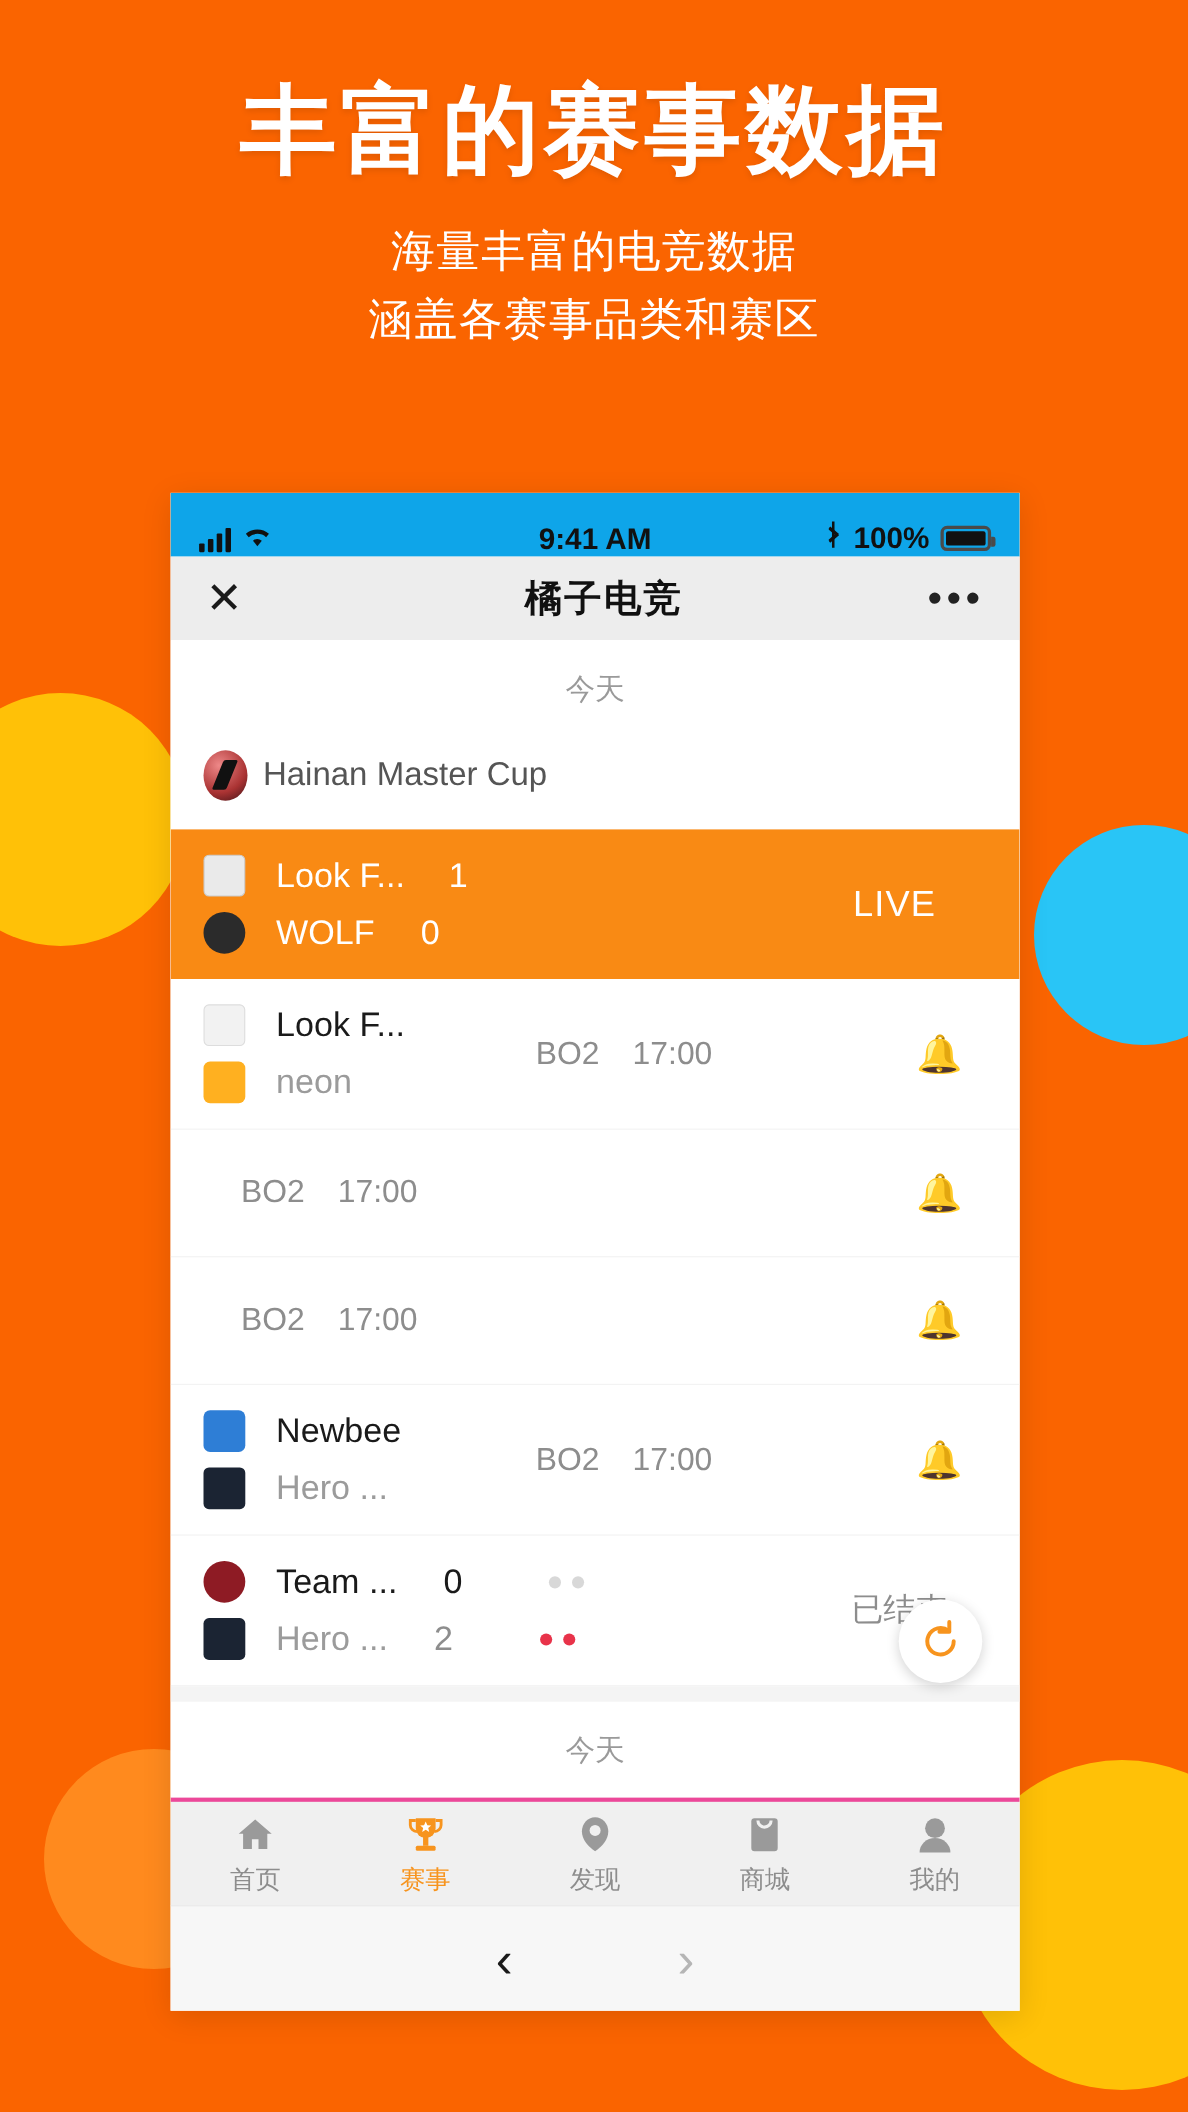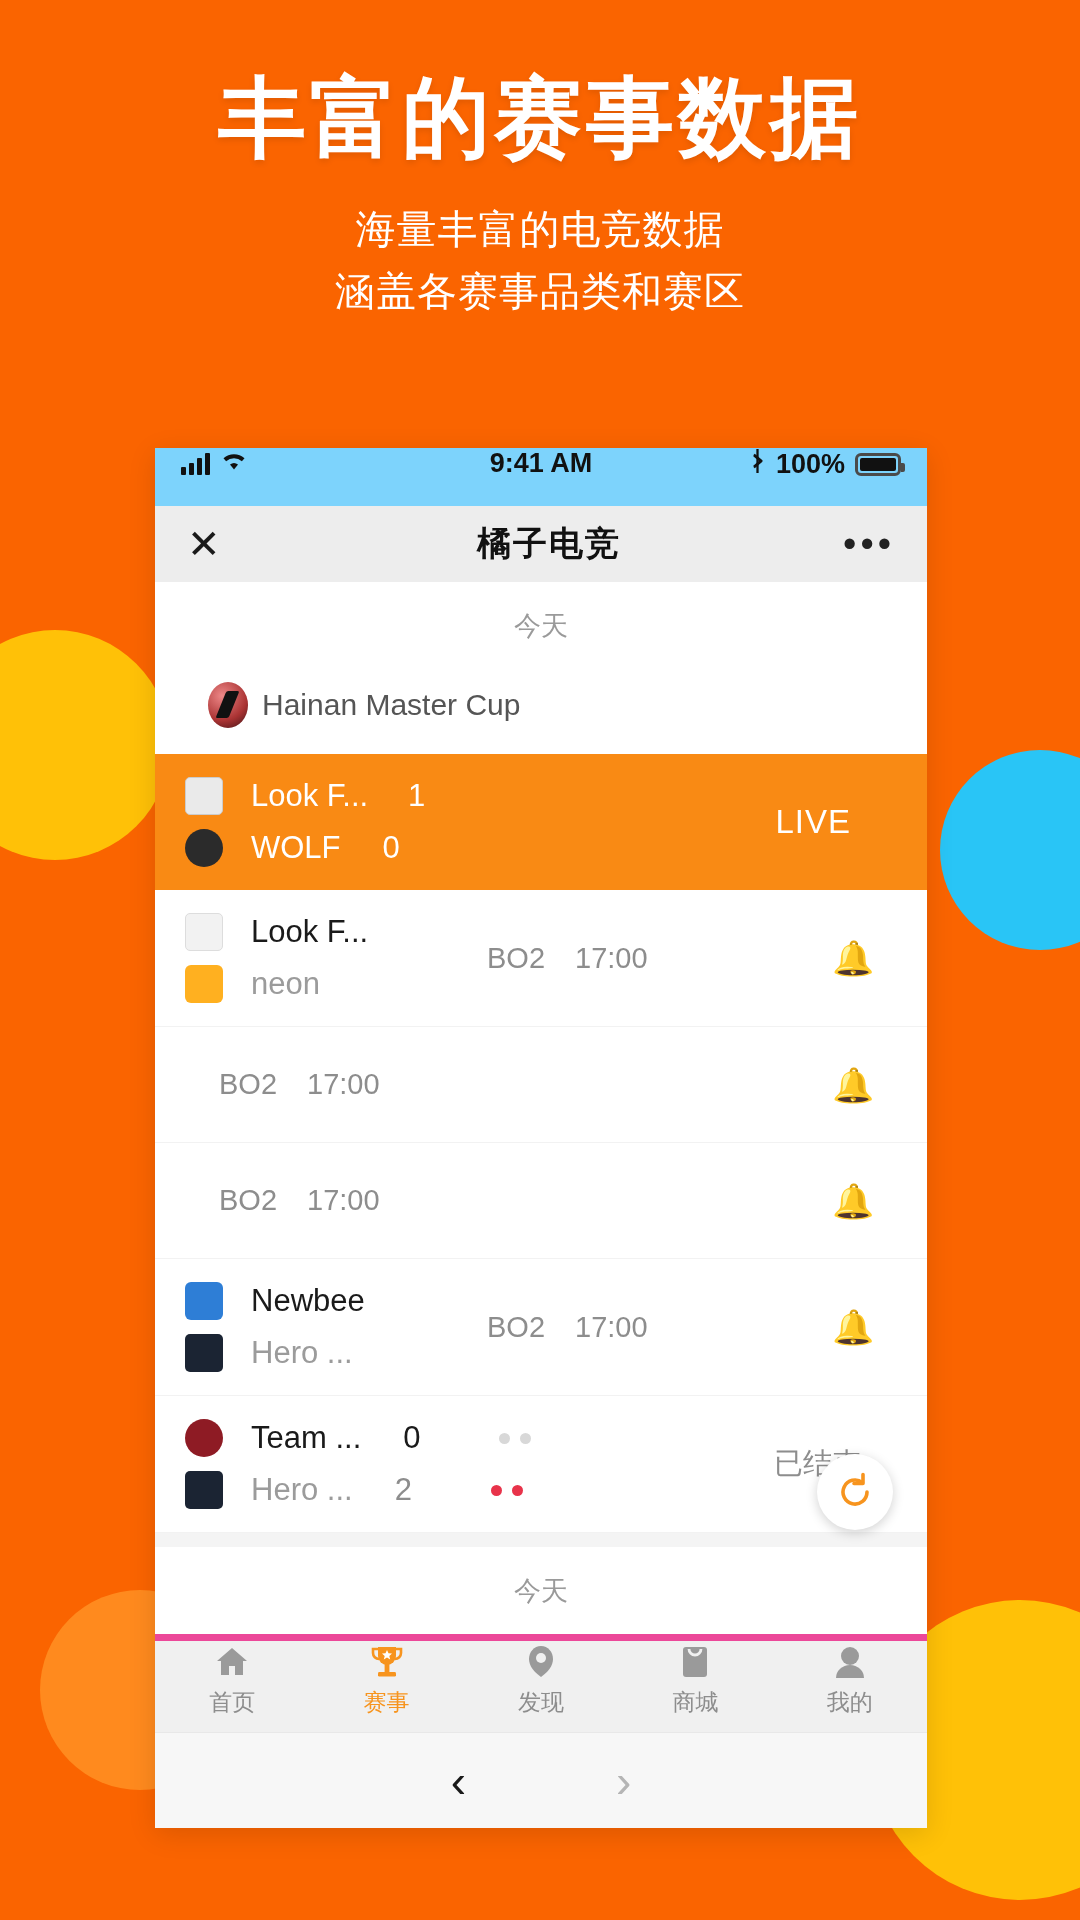--- a/index.html
+++ b/index.html
@@ -49,22 +49,22 @@
     width: 772px; height: 1380px;
     background: #FFFFFF;
     overflow: hidden;
     z-index: 5;
     box-shadow: 0 6px 26px rgba(0,0,0,.12);
     display: flex; flex-direction: column;
   }
 
   
   .statusbar {
-    height: 58px; background: #7dd3fc;
-    display: flex; align-items: flex-start;
+    height: 58px; background: #0ea5e9;
+    display: flex; align-items: flex-end;
     padding: 0 26px;
     font-size: 27px; font-weight: bold; color: #111;
     flex: none;
   }
   .sb-left, .sb-right { display: flex; align-items: center; gap: 10px; flex: 1; }
   .sb-right { justify-content: flex-end; }
   .sb-center { flex: 0 0 auto; }
   .bars { display: flex; align-items: flex-end; gap: 3px; height: 22px; }
   .bars i { display: block; width: 5px; background: #111; border-radius: 1px; }
   .bars i:nth-child(1){height:8px}.bars i:nth-child(2){height:12px}
@@ -97,21 +97,21 @@
 
   .day-label {
     text-align: center; color: #9a9a9a; font-size: 27px;
     padding: 26px 0 22px;
   }
   .section-gap { height: 14px; background: #F4F4F4; }
 
   .tournament {
     display: flex; align-items: center; gap: 14px;
     padding: 16px 30px 26px;
-    font-size: 30px; color: #555; margin-left: 23px;
+    font-size: 30px; color: #555;
   }
   .t-logo {
     width: 40px; height: 46px; border-radius: 50%;
     background: radial-gradient(circle at 35% 30%, #e88, #a33 60%, #3a1014 100%);
     position: relative; flex: none;
   }
   .t-logo::after {
     content:""; position:absolute; left:13px; top:9px;
     width:13px; height:27px; background:#111;
     transform: skewX(-22deg); border-radius: 2px;
@@ -154,22 +154,22 @@
   .refresh-fab {
     position: absolute; right: 34px; bottom: 104px;
     width: 76px; height: 76px; border-radius: 50%;
     background: #FFFFFF; box-shadow: 0 3px 12px rgba(0,0,0,.18);
     display: flex; align-items: center; justify-content: center;
     z-index: 9;
   }
 
   
   .tabbar {
-    height: 98px; background: #F0F0F0; border-top: 7px solid #ec4899;
-    display: flex; align-items: flex-start; flex: none;
+    height: 98px; background: #F0F0F0; border-top: 4px solid #ec4899;
+    display: flex; align-items: center; flex: none;
   }
   .tab { flex: 1; text-align: center; color: #8d8d8d; font-size: 23px; }
   .tab.active { color: #F7941E; }
   .tab .ic { height: 42px; display: flex; align-items: center; justify-content: center; margin-bottom: 4px; }
   .tab .lb { display: block; }
 
   
   .chrome {
     height: 96px; background: #F7F7F7; border-top: 1px solid #E8E8E8;
     display: flex; align-items: center; justify-content: center; gap: 150px;

